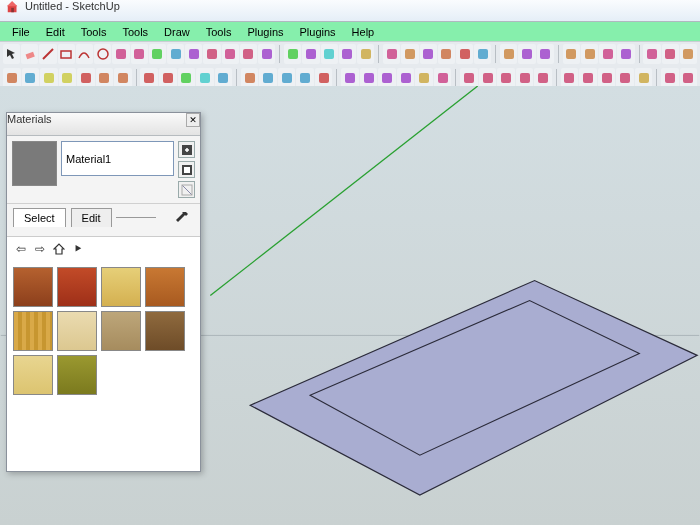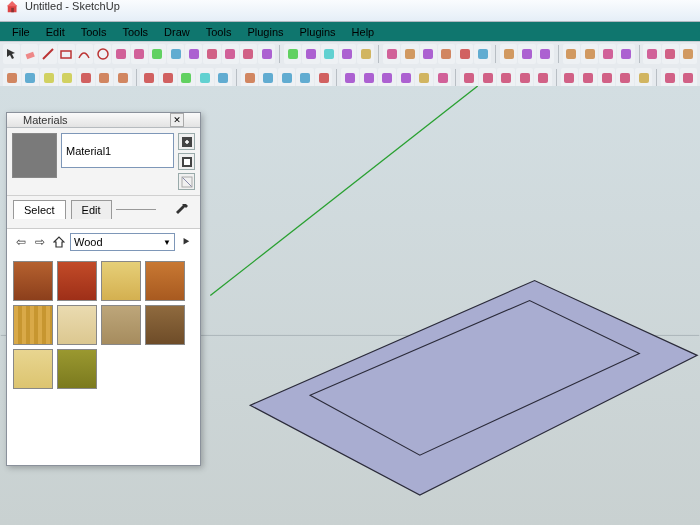--- a/index.html
+++ b/index.html
@@ -1,29 +1,29 @@
 <!DOCTYPE html>
 <html><head>
 <meta charset="utf-8">
 <style>
 *{box-sizing:border-box;margin:0;padding:0;font-family:"Segoe UI",Tahoma,sans-serif;font-size:11px}
 body{width:700px;height:525px;overflow:hidden;background:#c8d0d4;position:relative}
 .titlebar{height:22px;background:linear-gradient(#fafcfe,#e5eef7);display:flex;padding:0 6px;border-bottom:1px solid #b0b8c0}
 .titlebar .logo{width:14px;height:14px;margin-right:5px}
 .titlebar .title{color:#333}
-.menubar{height:20px;background:#0f766e;display:flex;align-items:center;padding:0 4px;gap:0;border-bottom:1px solid #c9ced3}
+.menubar{height:20px;background:#86efac;display:flex;align-items:center;padding:0 4px;gap:0;border-bottom:1px solid #c9ced3}
 .menubar .mi{padding:2px 8px;cursor:default}
 .toolbars{background:#e6eaee;border-bottom:1px solid #b9bfc5}
 .tbrow{height:24px;display:flex;align-items:center;padding:1px 3px;gap:1px}
 .tb{width:20px;height:20px;border:1px solid transparent;border-radius:2px;display:flex;align-items:center;justify-content:center;background:#eef1f4}
 .sep{width:1px;height:18px;background:#b8bec4;margin:0 3px}
 .viewport{position:absolute;top:86px;left:0;right:0;bottom:0;background:linear-gradient(#d3dee2,#c9d1d1)}
 .viewport svg{width:100%;height:100%}
 .panel{position:absolute;top:112px;left:6px;width:195px;background:#f4f4f4;border:1px solid #8a919b;box-shadow:2px 2px 6px rgba(0,0,0,.25)}
-.panel-hdr{height:15px;background:linear-gradient(#fafafa,#e3e3e3);display:flex;align-items:center;justify-content:space-between;padding:0 16px;border-bottom:1px solid #b6bbbf}
+.panel-hdr{height:23px;background:linear-gradient(#fafafa,#e3e3e3);display:flex;align-items:flex-start;justify-content:space-between;padding:0 0;border-bottom:1px solid #b6bbbf}
 .panel-hdr .pt{font-weight:normal;color:#333}
 .panel-hdr .close{width:14px;height:14px;border:1px solid #aaa;background:#eee;display:flex;align-items:center;justify-content:center;font-size:9px}
 .mat-top{display:flex;padding:5px;gap:4px;border-bottom:1px solid #d0d0d0}
 .mat-preview{width:45px;height:45px;background:#7a7a7a;border:1px solid #888}
 .mat-col{flex:1;display:flex;flex-direction:column;gap:3px}
 .mat-name{height:35px;border:1px solid #7e97b8;background:#fff;padding:2px 4px;width:100%}
 .mat-side{display:flex;flex-direction:column;gap:3px}
 .iconbtn{width:17px;height:17px;border:1px solid #9aa;background:#f0f0f0;display:flex;align-items:center;justify-content:center}
 .tabs{display:flex;padding:4px 6px 9px;gap:6px;align-items:center}
 .tab{padding:3px 10px;border:1px solid #999;border-bottom:none;background:#eee;margin-right:-1px;position:relative}
@@ -485,24 +485,20 @@
       </div>
   </div>
   <div class="libnav">
     <div class="nav-arrow">⇦</div>
     <div class="nav-arrow">⇨</div>
     <div class="nav-arrow">
         <svg width="12" height="12" viewBox="0 0 12 12">
           <path d="M1 6 L6 1 L11 6 L9 6 L9 11 L3 11 L3 6 Z" fill="none" stroke="#333" stroke-width="1.2"></path>
         </svg>
       </div>
-    <div class="libsel">
-      <span>Wood</span>
-      <span class="dd">▼</span>
-    </div>
     <div class="nav-arrow">⯈</div>
   </div>
   <div class="swatches" id="swatches">
       <div class="sw" style="background: linear-gradient(rgb(181, 97, 47), rgb(140, 63, 28));"></div>
       <div class="sw" style="background: linear-gradient(rgb(194, 75, 40), rgb(158, 47, 24));"></div>
       <div class="sw" style="background: linear-gradient(rgb(230, 207, 120), rgb(212, 176, 80));"></div>
       <div class="sw" style="background: linear-gradient(rgb(200, 120, 51), rgb(168, 90, 32));"></div>
       <div class="sw" style="background: repeating-linear-gradient(90deg, rgb(217, 169, 72) 0px, rgb(217, 169, 72) 4px, rgb(199, 150, 48) 4px, rgb(199, 150, 48) 8px);"></div>
       <div class="sw" style="background: linear-gradient(rgb(234, 219, 176), rgb(220, 200, 144));"></div>
       <div class="sw" style="background: linear-gradient(rgb(189, 166, 122), rgb(166, 140, 94));"></div>

